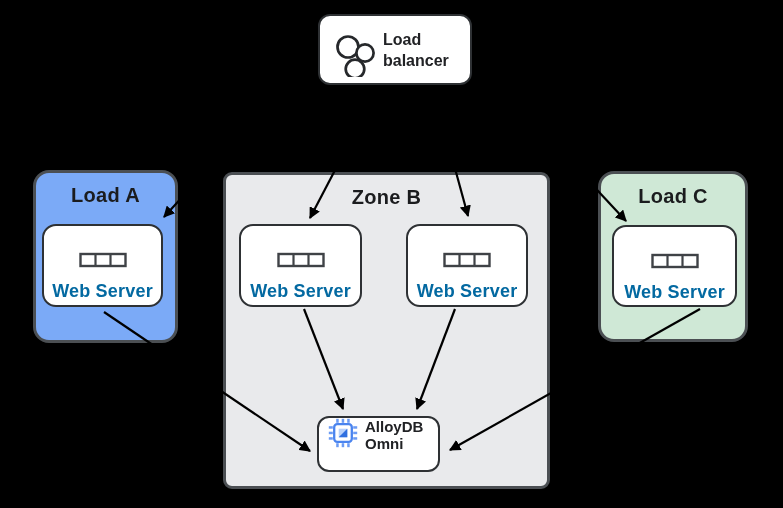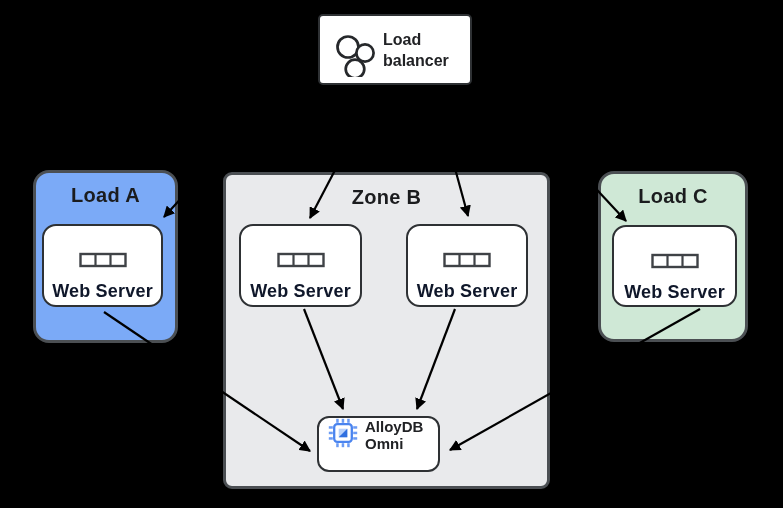--- a/index.html
+++ b/index.html
@@ -12,27 +12,27 @@
     box-sizing:border-box;
   }
   .zone{
     position:absolute;border:3px solid #4b4f53;border-radius:16px;box-sizing:border-box;
   }
   .zone-label{
     text-align:center;font-weight:bold;font-size:20px;letter-spacing:.3px;
     padding-top:11px;color:#1b1c1e;
   }
   
-  #lb{left:318px;top:14px;width:154px;height:71px;border-radius:5px;display:flex;align-items:center;}
+  #lb{left:318px;top:14px;width:154px;height:71px;border-radius:12px;display:flex;align-items:center;}
   #lb .lb-text{font-weight:bold;font-size:16px;line-height:21px;width:86px;margin-left:8px;color:#212225;}
   #lb svg{margin-left:7px;flex:0 0 auto;}
   
   .ws{display:flex;flex-direction:column;align-items:center;border-radius:14px;}
   .ws svg{margin-top:26px;}
-  .ws .ws-label{margin-top:13px;font-weight:bold;font-size:18px;letter-spacing:.2px;color:#0f172a;}
+  .ws .ws-label{margin-top:13px;font-weight:bold;font-size:18px;letter-spacing:.2px;color:#0369a1;}
   #ws-a{left:42px;top:224px;width:121px;height:83px;}
   #ws-b1{left:239px;top:224px;width:123px;height:83px;}
   #ws-b2{left:406px;top:224px;width:122px;height:83px;}
   #ws-c{left:612px;top:225px;width:125px;height:82px;}
   
   #zone-a{left:33px;top:170px;width:145px;height:173px;}
   #zone-b{left:223px;top:172px;width:327px;height:317px;border-radius:9px;}
   #zone-c{left:598px;top:171px;width:150px;height:171px;}
   
   #db{left:317px;top:416px;width:123px;height:56px;border-radius:12px;display:flex;align-items:flex-start;border-width:2.5px;}

